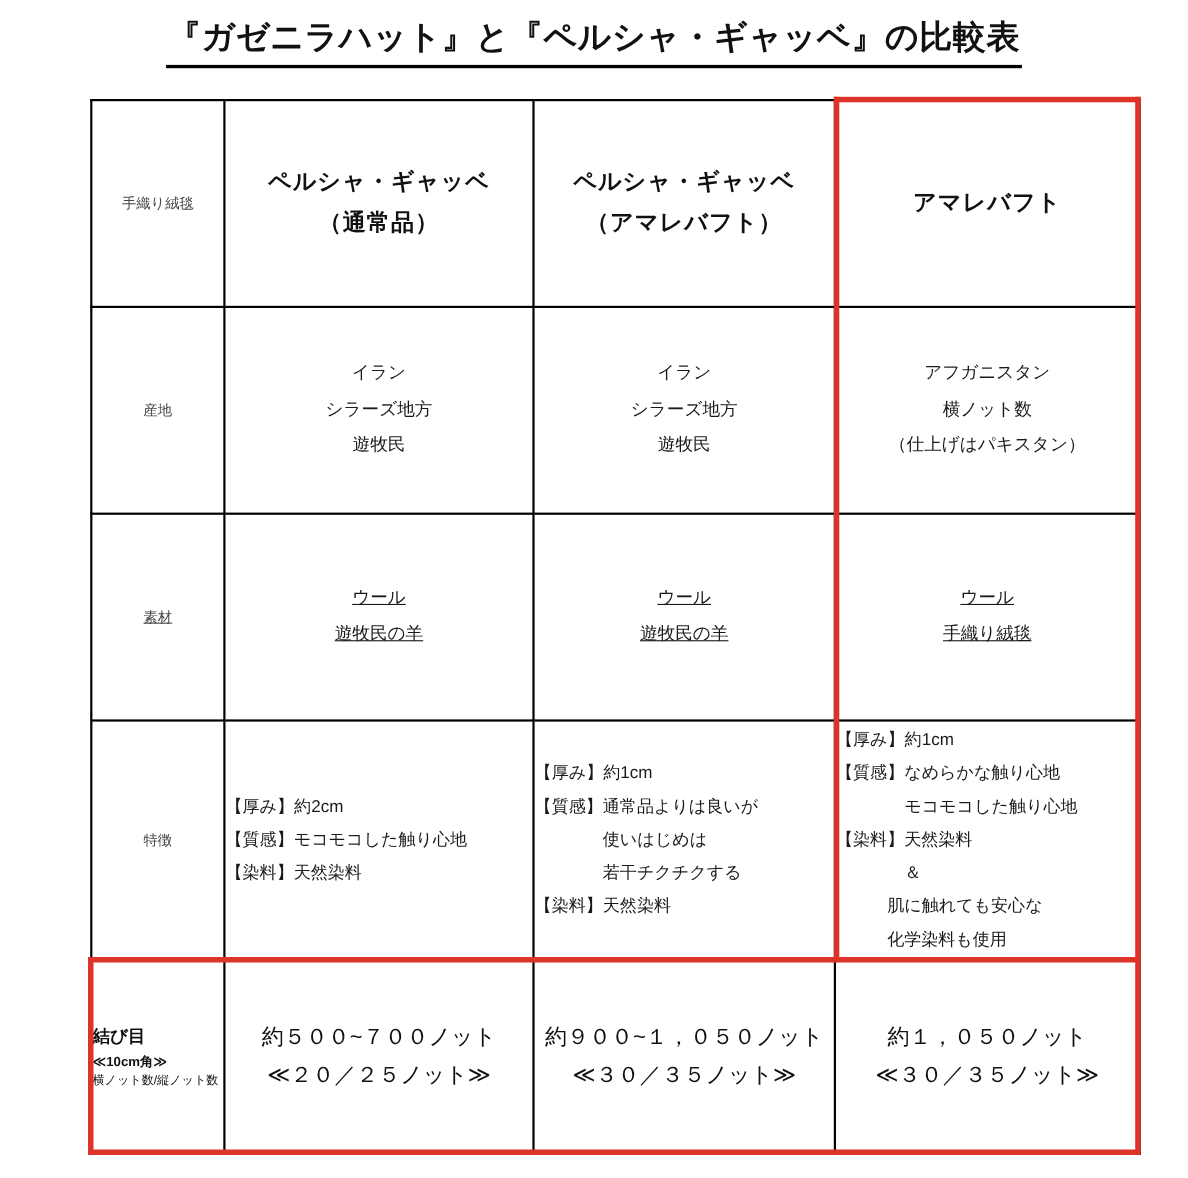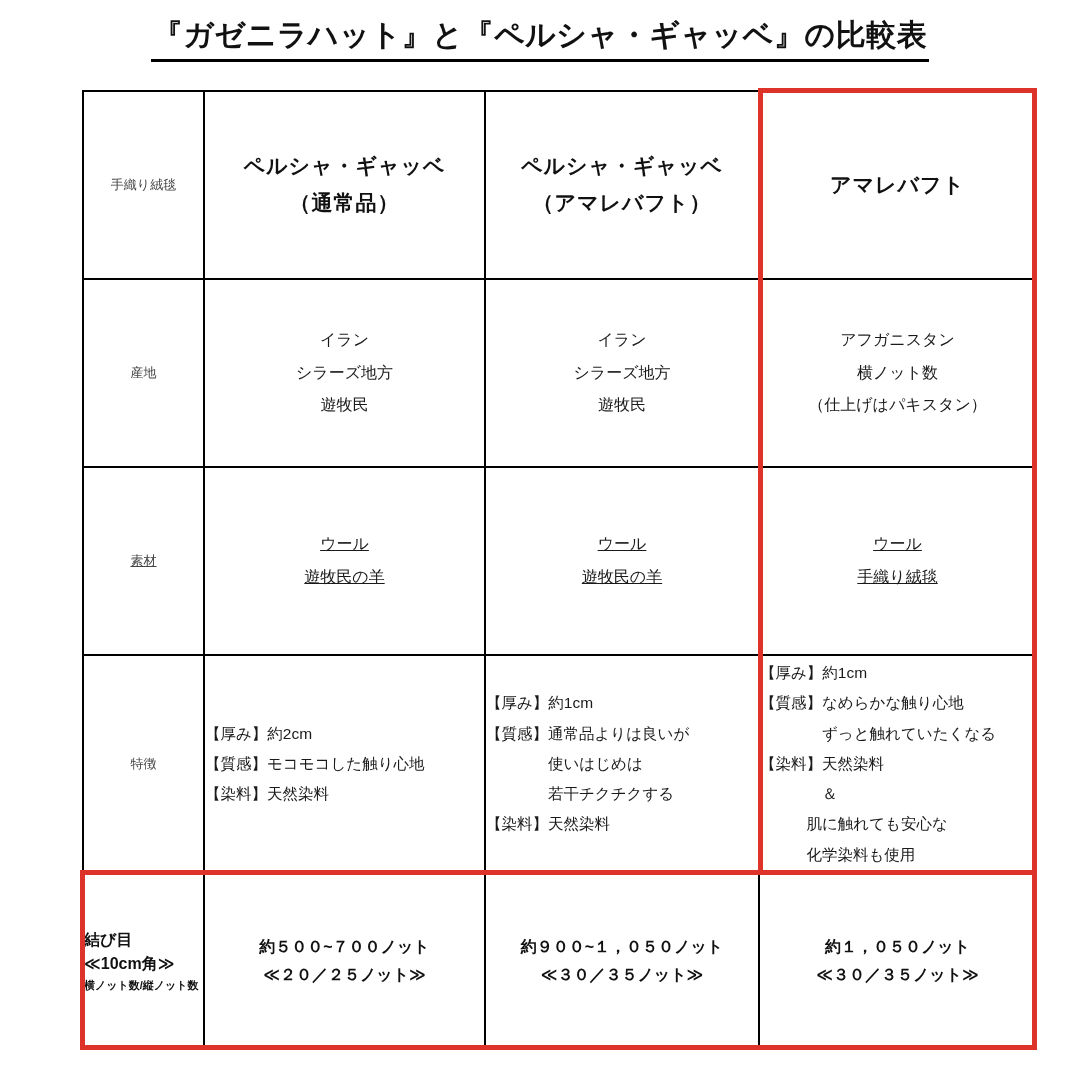--- a/index.html
+++ b/index.html
@@ -100,34 +100,34 @@
     color: #1a1a1a;
     padding: 14px 0 0 12px;
     vertical-align: top;
     margin-top: 48px;
   }
   .cellf .ln { display: block; white-space: pre; }
 
   
   .cellk {
     text-align: center;
-    font-size: 16px;
-    font-weight: bold;
+    font-size: 20px;
+    font-weight: normal;
     line-height: 1.75;
     letter-spacing: 0px;
   }
   .cellk .ln { display: block; }
 
   .knotlabel {
     text-align: left;
     line-height: 1.55;
   }
   .knotlabel .l1 { display: block; font-size: 16px; font-weight: bold; }
-  .knotlabel .l2 { display: block; font-size: 16px; font-weight: bold; }
-  .knotlabel .l3 { display: block; font-size: 11px; font-weight: bold; }
+  .knotlabel .l2 { display: block; font-size: 12px; font-weight: bold; }
+  .knotlabel .l3 { display: block; font-size: 11px; font-weight: normal; }
 
   
   .hl {
     position: absolute;
     box-sizing: border-box;
     pointer-events: none;
   }
   
   .hl-col {
     left: 758px;
@@ -224,21 +224,21 @@
       <td class="cellf">
         <span class="ln">【厚み】約1cm</span>
         <span class="ln">【質感】通常品よりは良いが</span>
         <span class="ln">　　　　使いはじめは</span>
         <span class="ln">　　　　若干チクチクする</span>
         <span class="ln">【染料】天然染料</span>
       </td>
       <td class="cellf">
         <span class="ln">【厚み】約1cm</span>
         <span class="ln">【質感】なめらかな触り心地</span>
-        <span class="ln">　　　　ずっと触れていたくなる</span>
+        <span class="ln">　　　　モコモコした触り心地</span>
         <span class="ln">【染料】天然染料</span>
         <span class="ln">　　　　＆</span>
         <span class="ln">　　　肌に触れても安心な</span>
         <span class="ln">　　　化学染料も使用</span>
       </td>
     </tr>
 
     <tr class="row-knots">
       <td class="knotlabel">
         <span class="l1">結び目</span>

